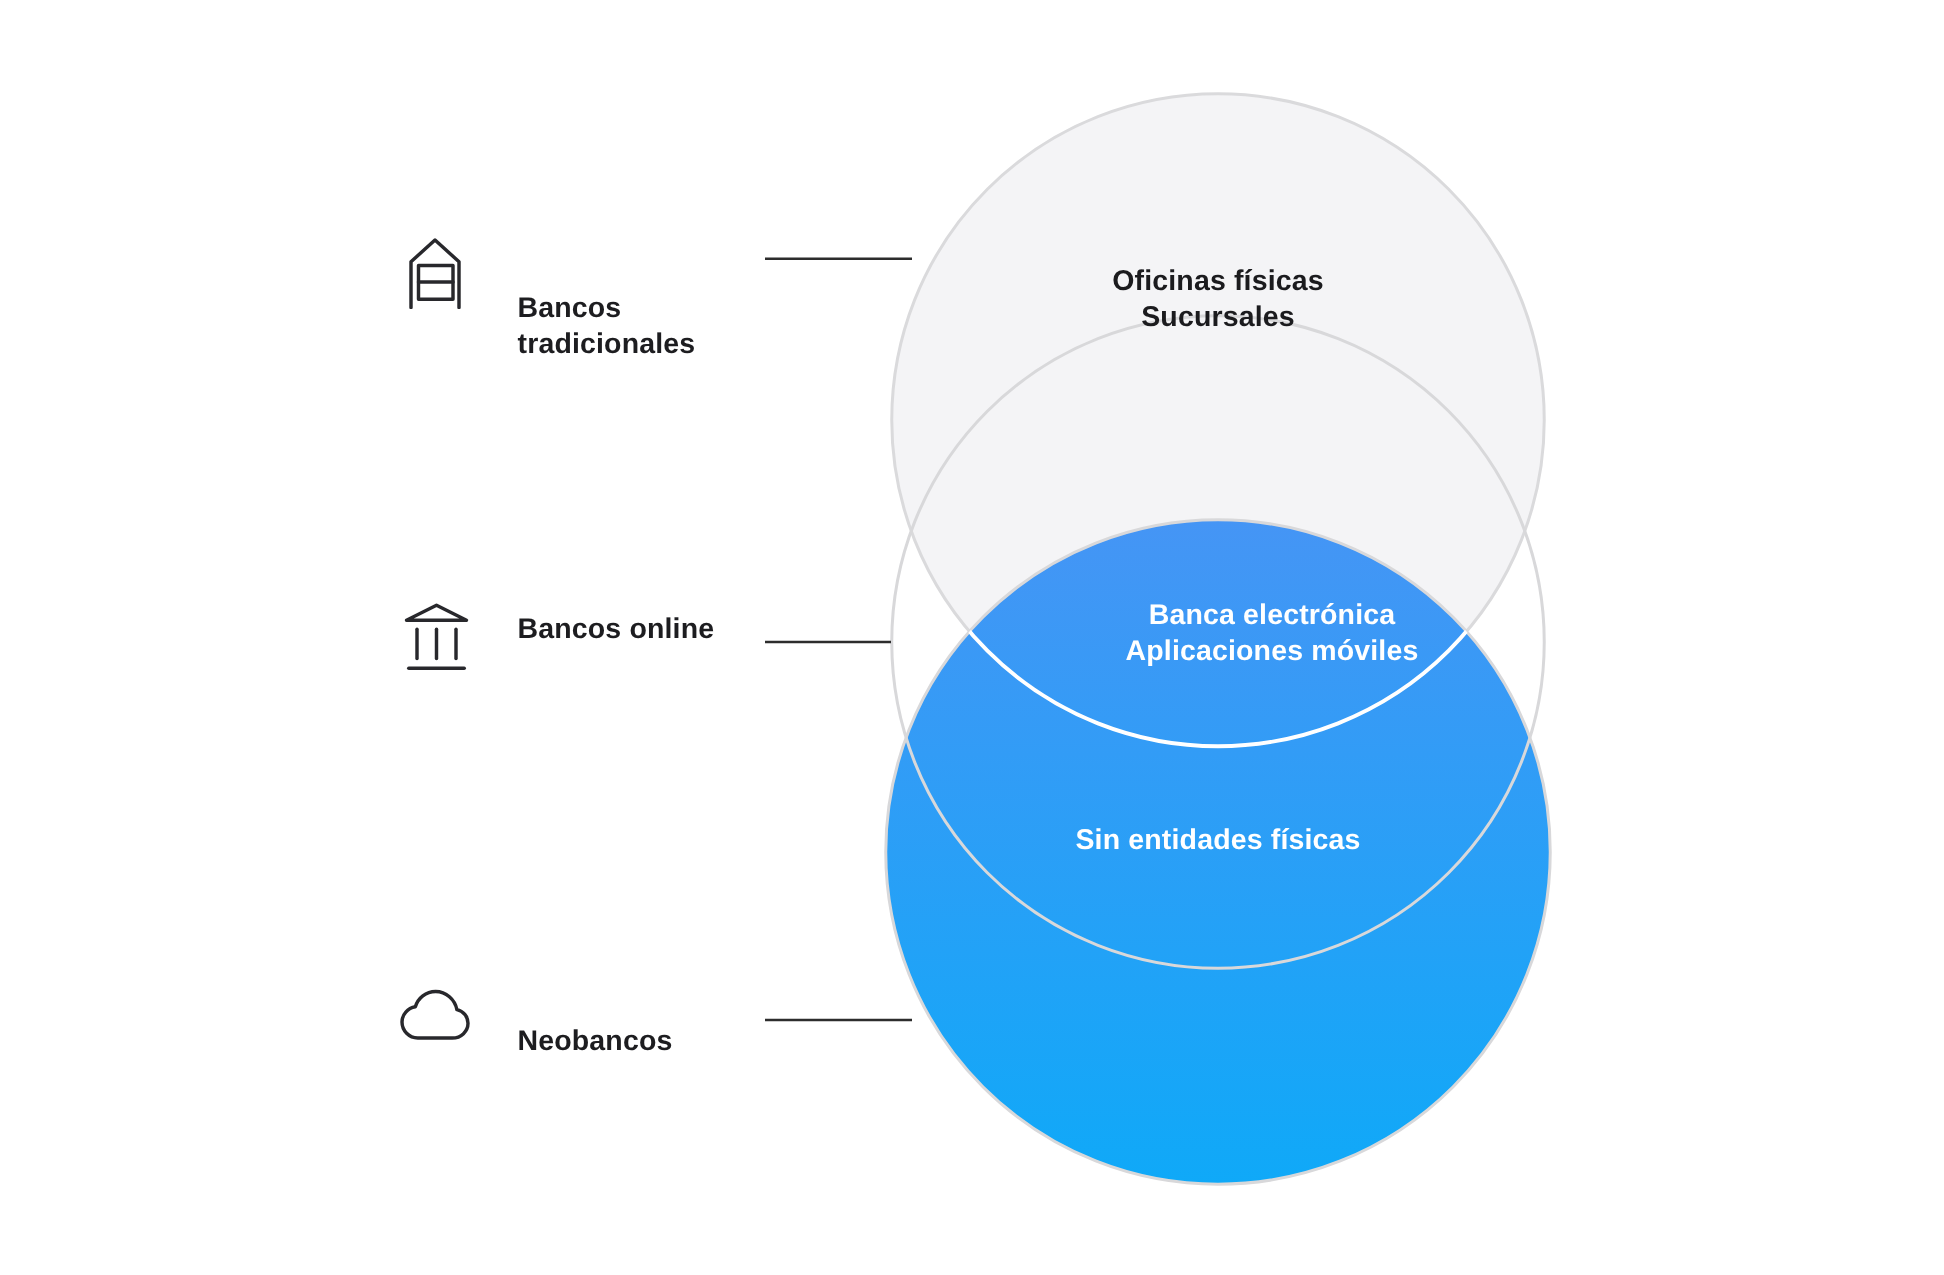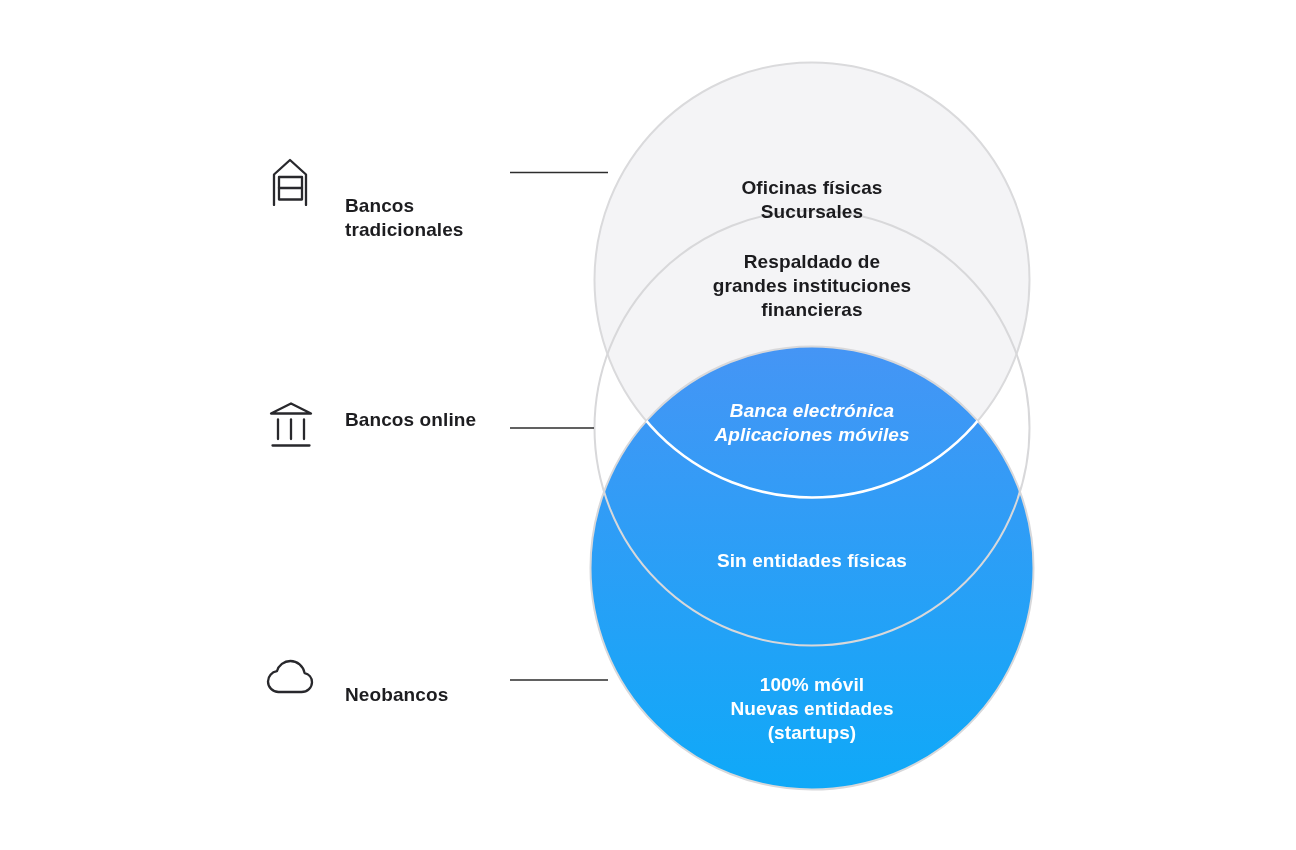--- a/index.html
+++ b/index.html
@@ -100,26 +100,20 @@
   <span class="legend-icon" style="left:265px; top:656px;">
     <svg width="51" height="41" viewBox="0 0 51 41" fill="none" stroke="#28282c" stroke-width="2.3" stroke-linecap="round" stroke-linejoin="round">
       <path d="M13.5,36 H36.5 C42.5,36 47,31.5 47,26.2 C47,21.6 43.8,18 39.6,17.1 C38.3,10.2 32.3,5 25.4,5 C19,5 13.6,9.3 11.9,15.2 C6.8,16 3,20.3 3,25.4 C3,31.2 7.7,36 13.5,36 Z"></path>
     </svg>
   </span>
   <div class="legend-label" style="left:345px; top:683px;">Neobancos</div>
 
   <div class="region-label" style="left:812px; top:128px;margin-top:48px;">Oficinas físicas
 Sucursales</div>
 
-  <div class="region-label" style="left:812px; top:250px;">Respaldado de
-grandes instituciones
-financieras</div>
 
-  <div class="region-label light" style="left:812px; top:399px;font-style:italic;">Banca electrónica
+  <div class="region-label light" style="left:848px; top:399px;">Banca electrónica
 Aplicaciones móviles</div>
 
   <div class="region-label light" style="left:812px; top:549px;">Sin entidades físicas</div>
 
-  <div class="region-label light" style="left:812px; top:673px;">100% móvil
-Nuevas entidades
-(startups)</div>
 
 </div>
 
 </body></html>

